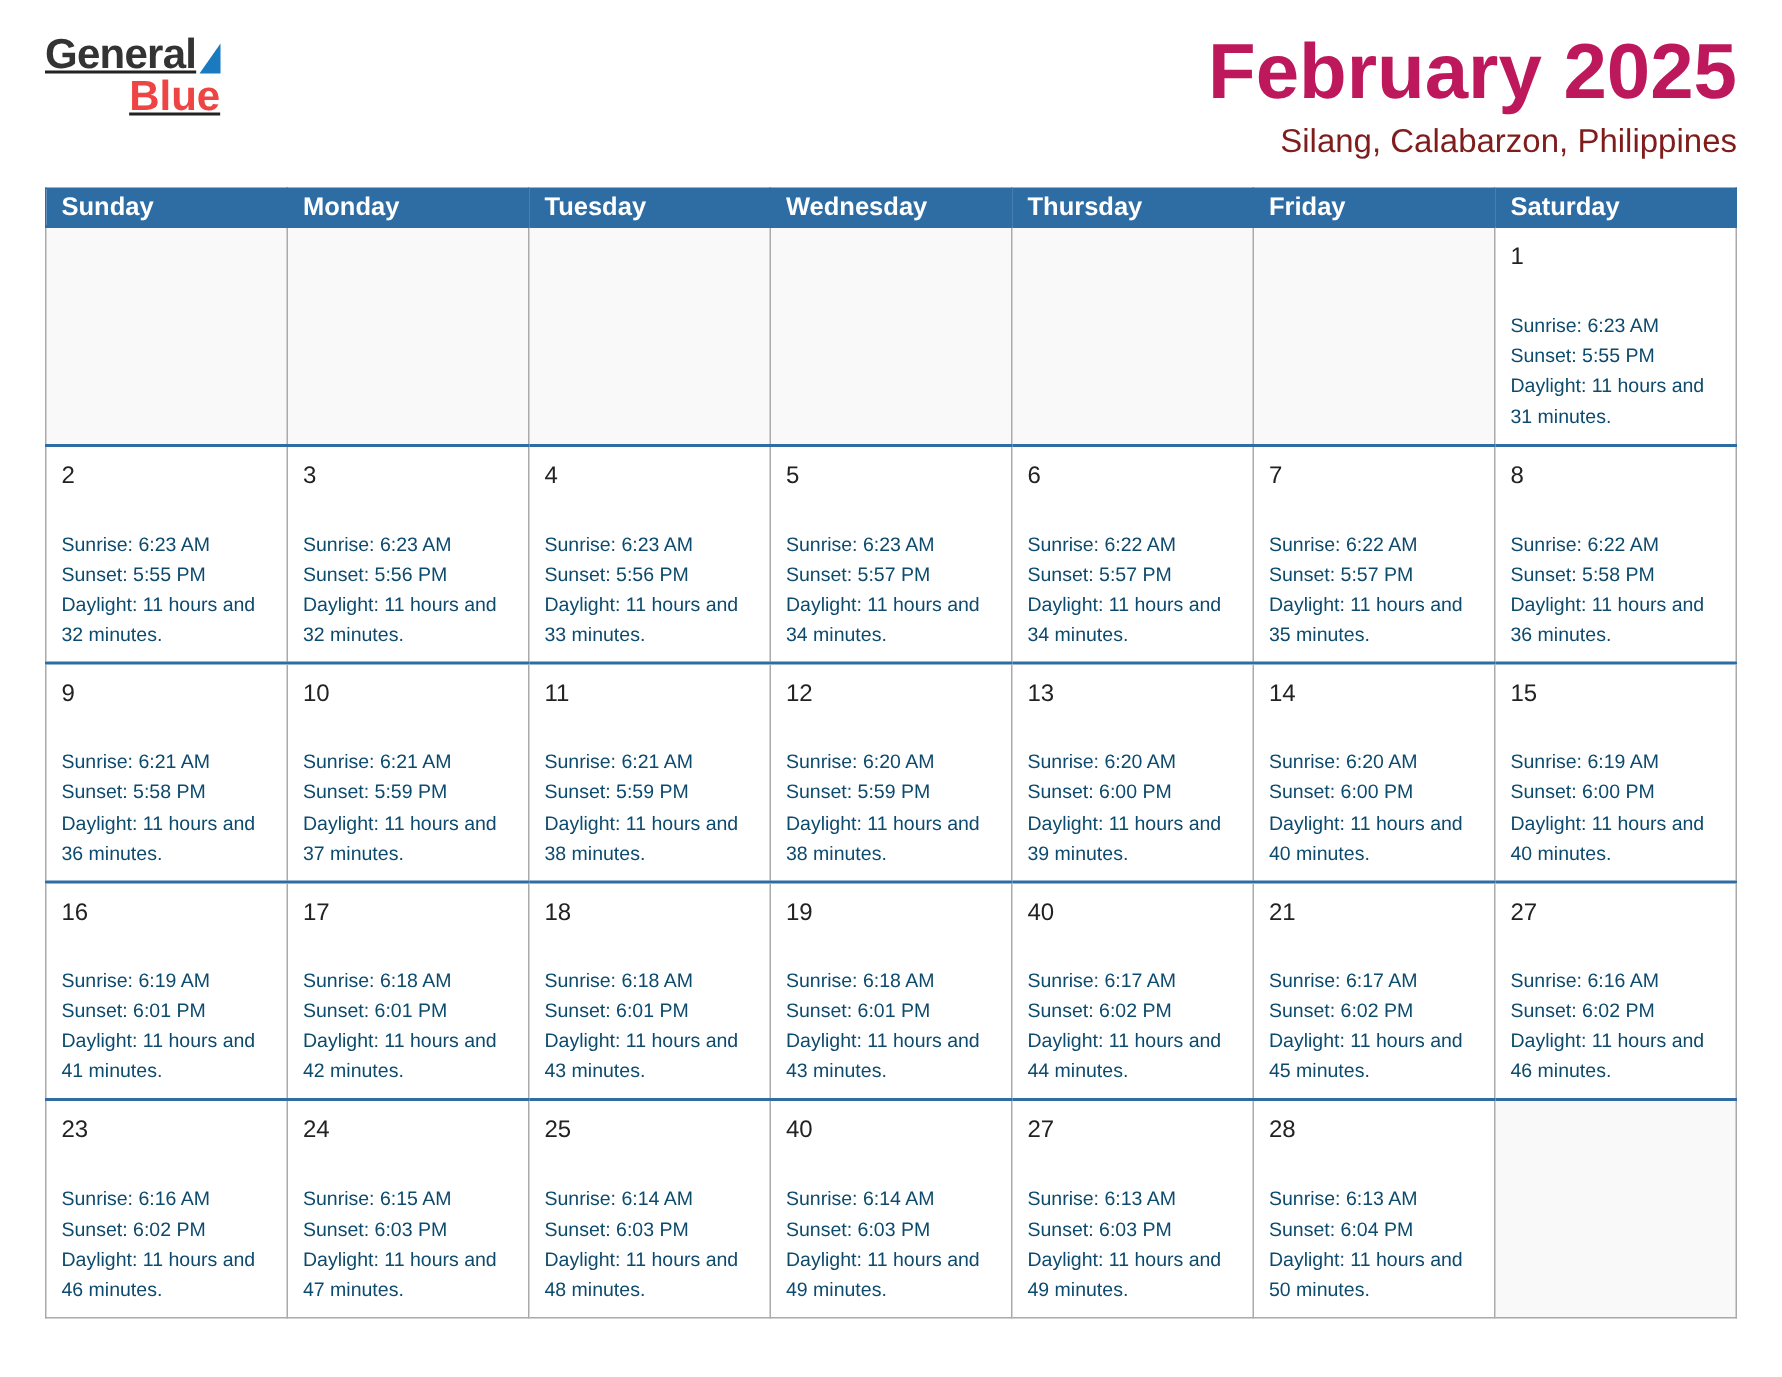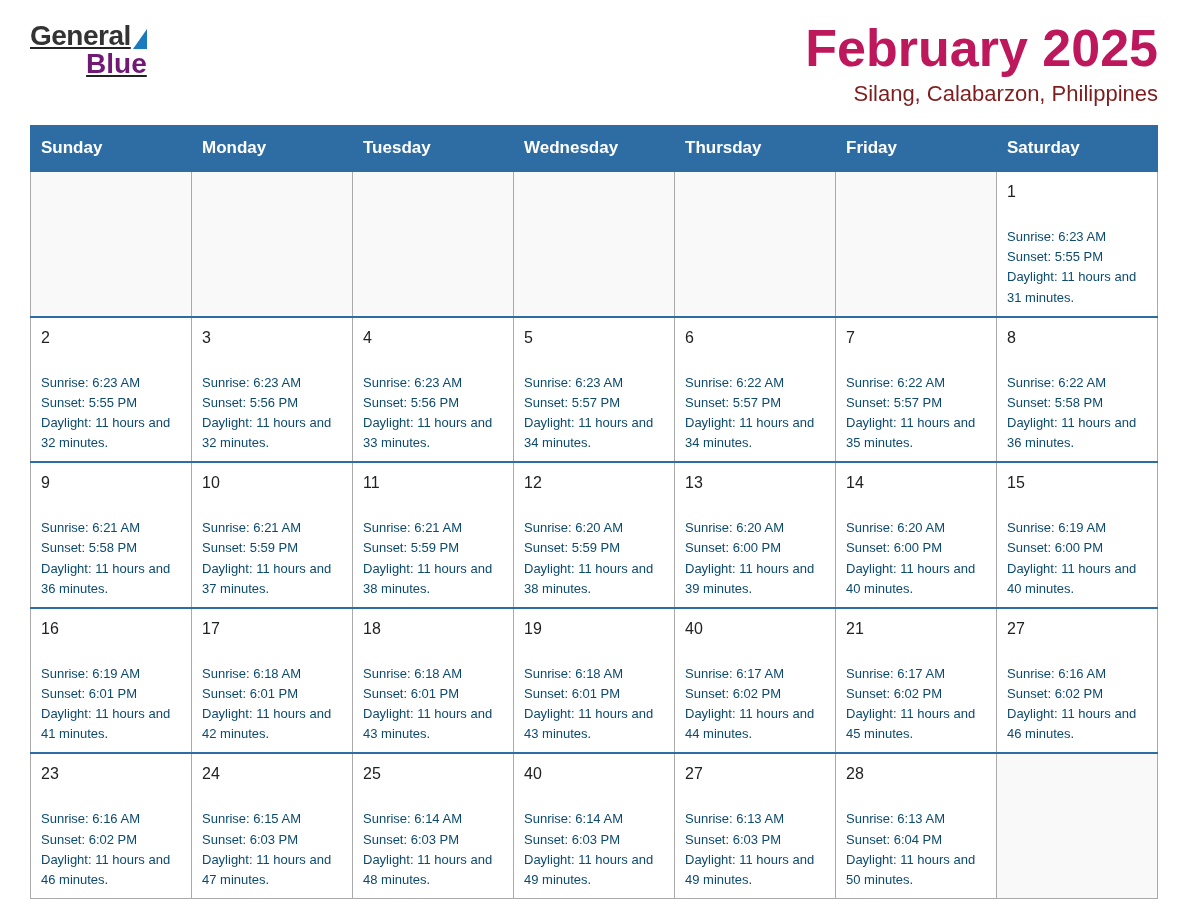--- a/index.html
+++ b/index.html
@@ -38,21 +38,21 @@
       height: 0;
       border-left: 14px solid transparent;
       border-right: 0px solid transparent;
       border-bottom: 20px solid #1a7abf;
       margin-left: 2px;
       margin-top: 6px;
     }
     .logo-subtitle {
       font-size: 28px;
       font-weight: bold;
-      color: #701a75;
+      color: #ef4444;
       margin-top: -4px;
     }
     .title-block {
       text-align: right;
     }
     .main-title {
       font-size: 52px;
       font-weight: bold;
       color: #be185d;
       line-height: 1.1;
@@ -65,21 +65,21 @@
     .calendar {
       width: 100%;
       border-collapse: collapse;
       border: 1px solid #999;
     }
     .calendar th {
       background: #2e6da4;
       color: #fff;
       font-size: 17px;
       font-weight: bold;
-      padding: 12px 10px;
+      padding: 2px 10px;
       text-align: left;
       border: 1px solid #2e6da4;
     }
     .calendar td {
       width: 14.28%;
       vertical-align: top;
       padding: 8px 10px;
       border: 1px solid #aaa;
       font-size: 13px;
       line-height: 1.5;

